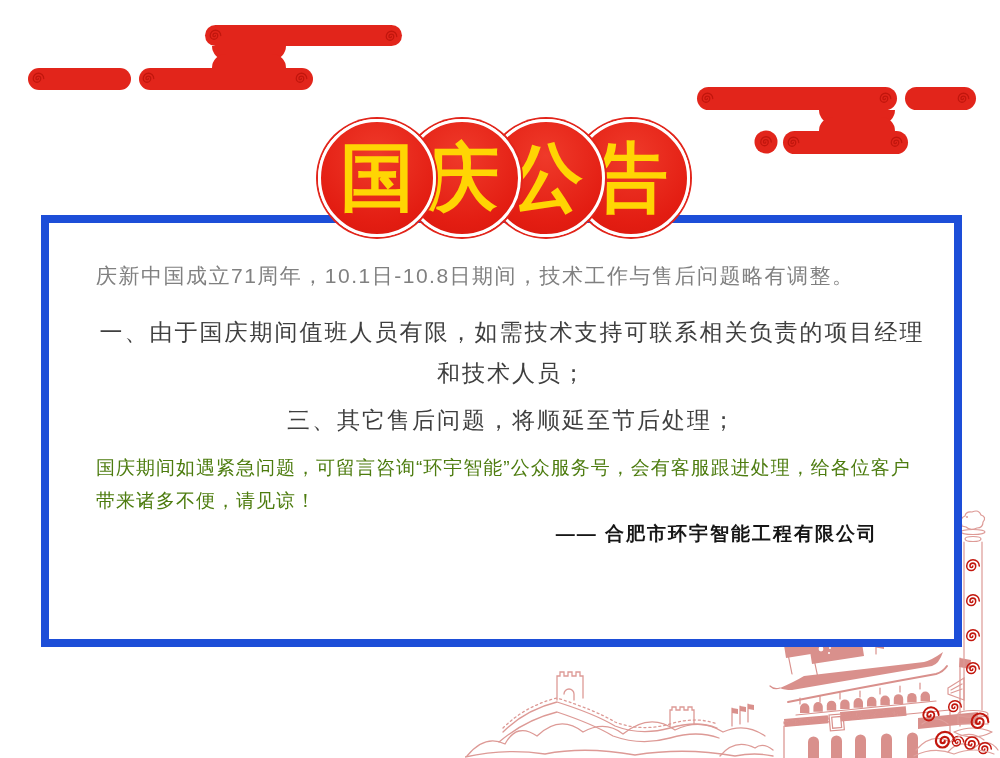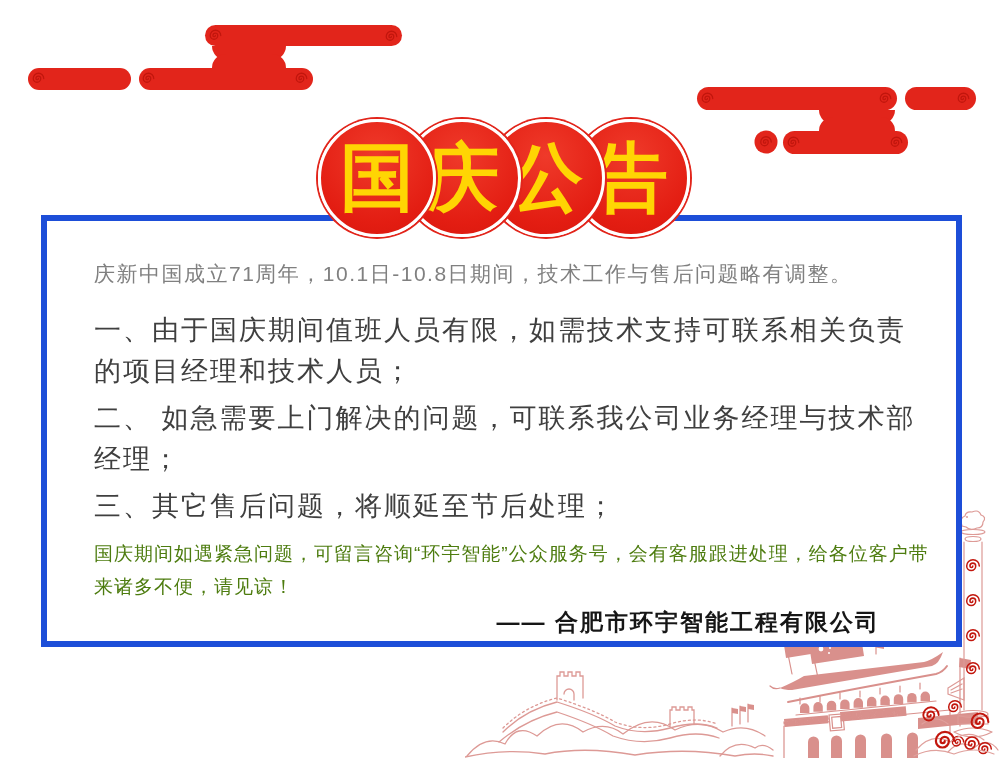--- a/index.html
+++ b/index.html
@@ -6,30 +6,30 @@
   .poster {
     position:relative; width:1000px; height:758px; background:#ffffff;
     overflow:hidden; font-family:"Liberation Sans","DejaVu Sans",sans-serif;
   }
   .deco { position:absolute; z-index:0; }
   .wm   { position:absolute; z-index:1; }
 
   
   .notice-box {
     position:absolute; left:41px; top:215px; width:921px; height:432px;
-    box-sizing:border-box; border:6px solid #1d4ed8; background:#ffffff;
+    box-sizing:border-box; border:8px solid #1d4ed8; background:#ffffff;
     z-index:2; padding:38px 26px 0 47px;
   }
   .notice-box p { margin:0; }
   .intro    { font-size:21px; color:#808080; letter-spacing:1.5px; line-height:30px; }
-  .item     { font-size:27px; color:#3f3f3f; letter-spacing:2px; line-height:41px; margin-top:6px !important; }
+  .item     { font-size:23px; color:#3f3f3f; letter-spacing:2px; line-height:41px; margin-top:6px !important;text-align:center; }
   .item.first { margin-top:21px !important; }
   .note     { font-size:19px; color:#4d7c0f; letter-spacing:1px; line-height:33px; margin-top:10px !important; }
   .hotline  { font-size:19px; color:#9c9c9c; letter-spacing:1px; line-height:33px; }
-  .signature{ font-size:23px; color:#161616; font-weight:bold; letter-spacing:2px;
+  .signature{ font-size:19px; color:#161616; font-weight:bold; letter-spacing:2px;
               text-align:right; padding-right:50px; margin-top:4px !important; }
 
   
   .title-circle {
     position:absolute; top:119px; width:118px; height:118px; border-radius:50%;
     background:radial-gradient(circle at 50% 30%, #ef3a2a 0%, #e31d12 70%, #d8170d 100%);
     border:3px solid #ffffff; box-shadow:0 0 0 2px #e2251b;
     box-sizing:border-box; display:flex; align-items:center; justify-content:center;
   }
   .title-char {
@@ -209,21 +209,20 @@
     <use href="#spiral" x="8" y="10" width="22" height="22"></use>
     <use href="#spiral" x="34" y="4" width="18" height="18"></use>
     <use href="#spiral" x="56" y="16" width="24" height="24"></use>
     <use href="#spiral" x="20" y="34" width="26" height="26"></use>
     <use href="#spiral" x="50" y="40" width="20" height="20"></use>
   </svg>
 
   <div class="notice-box">
     <p class="intro">庆新中国成立71周年，10.1日-10.8日期间，技术工作与售后问题略有调整。</p>
     <p class="item first">一、由于国庆期间值班人员有限，如需技术支持可联系相关负责的项目经理和技术人员；</p>
-    <p class="item">二、 如急需要上门解决的问题，可联系我公司业务经理与技术部经理；</p>
     <p class="item">三、其它售后问题，将顺延至节后处理；</p>
     <p class="note">国庆期间如遇紧急问题，可留言咨询“环宇智能”公众服务号，会有客服跟进处理，给各位客户带来诸多不便，请见谅！</p>
     <p class="signature">——  合肥市环宇智能工程有限公司</p>
   </div>
 
   <div>
     <div class="title-circle c1">
       <span class="title-char">国</span>
     </div>
     <div class="title-circle c2">

